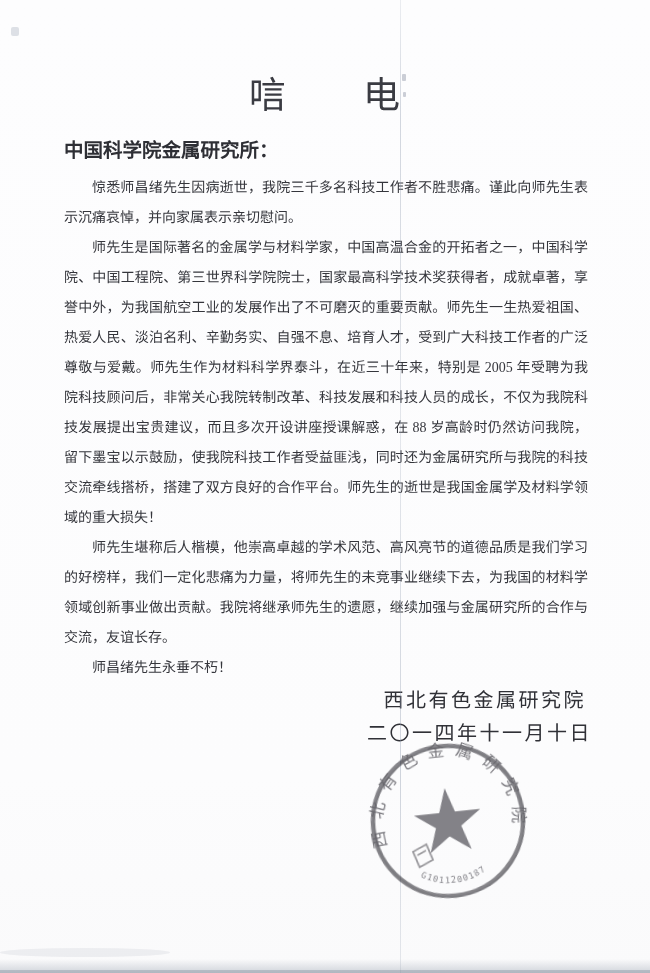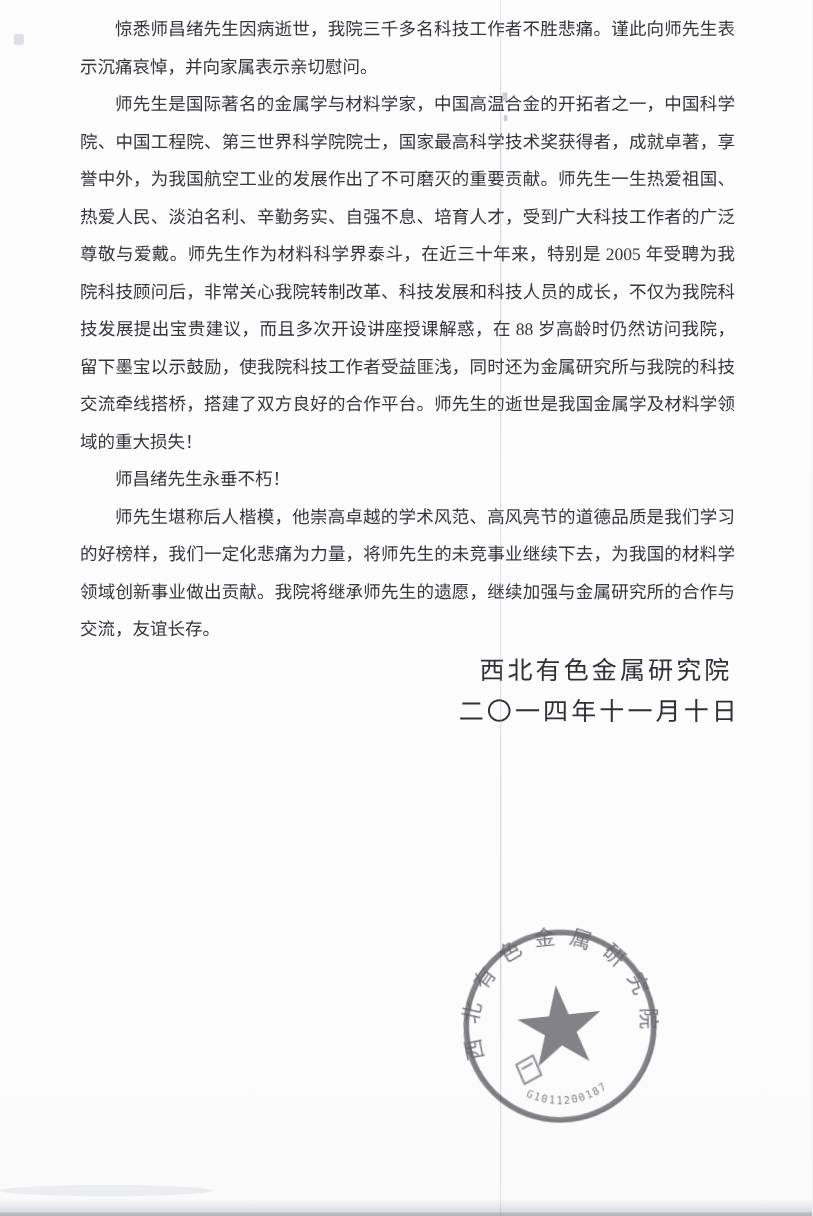--- a/index.html
+++ b/index.html
@@ -90,27 +90,29 @@
 </head>
 <body>
 
 <div class="page">
 
   <div class="fold-line"></div>
   <div class="fold-speck speck-a"></div>
   <div class="fold-speck speck-b"></div>
   <div class="corner-speck"></div>
 
+  <h1 class="title">唁　　电</h1>
 
+  <div class="recipient">中国科学院金属研究所：</div>
 
   <div class="letter-body">
     <p>惊悉师昌绪先生因病逝世，我院三千多名科技工作者不胜悲痛。谨此向师先生表示沉痛哀悼，并向家属表示亲切慰问。</p>
     <p>师先生是国际著名的金属学与材料学家，中国高温合金的开拓者之一，中国科学院、中国工程院、第三世界科学院院士，国家最高科学技术奖获得者，成就卓著，享誉中外，为我国航空工业的发展作出了不可磨灭的重要贡献。师先生一生热爱祖国、热爱人民、淡泊名利、辛勤务实、自强不息、培育人才，受到广大科技工作者的广泛尊敬与爱戴。师先生作为材料科学界泰斗，在近三十年来，特别是 2005 年受聘为我院科技顾问后，非常关心我院转制改革、科技发展和科技人员的成长，不仅为我院科技发展提出宝贵建议，而且多次开设讲座授课解惑，在 88 岁高龄时仍然访问我院，留下墨宝以示鼓励，使我院科技工作者受益匪浅，同时还为金属研究所与我院的科技交流牵线搭桥，搭建了双方良好的合作平台。师先生的逝世是我国金属学及材料学领域的重大损失！</p>
+    <p>师先生堪称后人楷模，他崇高卓越的学术风范、高风亮节的道德品质是我们学习的好榜样，我们一定化悲痛为力量，将师先生的未竞事业继续下去，为我国的材料学领域创新事业做出贡献。我院将继承师先生的遗愿，继续加强与金属研究所的合作与交流，友谊长存。</p>
     <p>师昌绪先生永垂不朽！</p>
-    <p>师先生堪称后人楷模，他崇高卓越的学术风范、高风亮节的道德品质是我们学习的好榜样，我们一定化悲痛为力量，将师先生的未竞事业继续下去，为我国的材料学领域创新事业做出贡献。我院将继承师先生的遗愿，继续加强与金属研究所的合作与交流，友谊长存。</p>
   </div>
 
   <div class="signature">
     <div class="org">西北有色金属研究院</div>
     <div class="date">二〇一四年十一月十日</div>
   </div>
 
   <div class="stamp">
     <svg viewBox="-88 -88 176 176" xmlns="http://www.w3.org/2000/svg">
       <defs>

